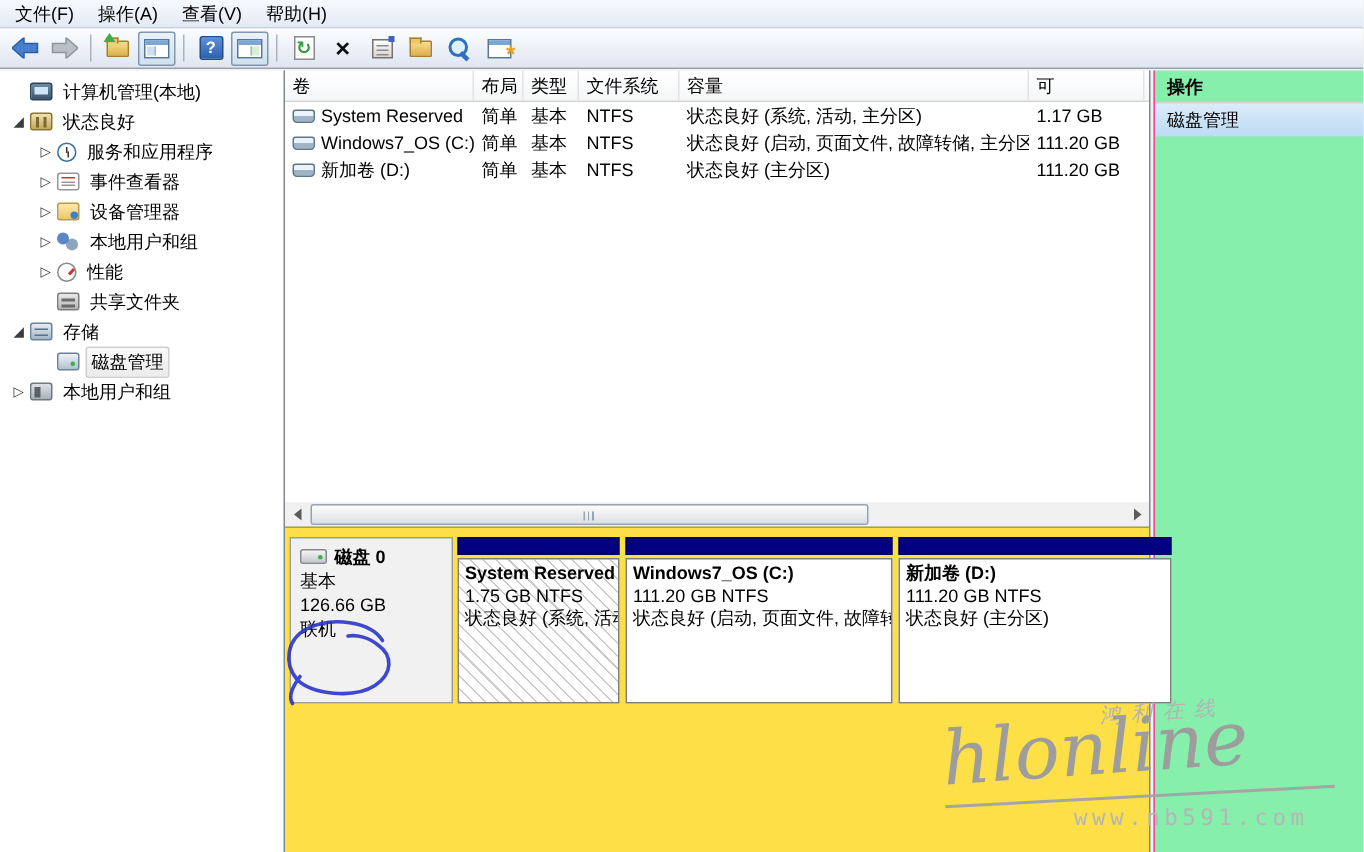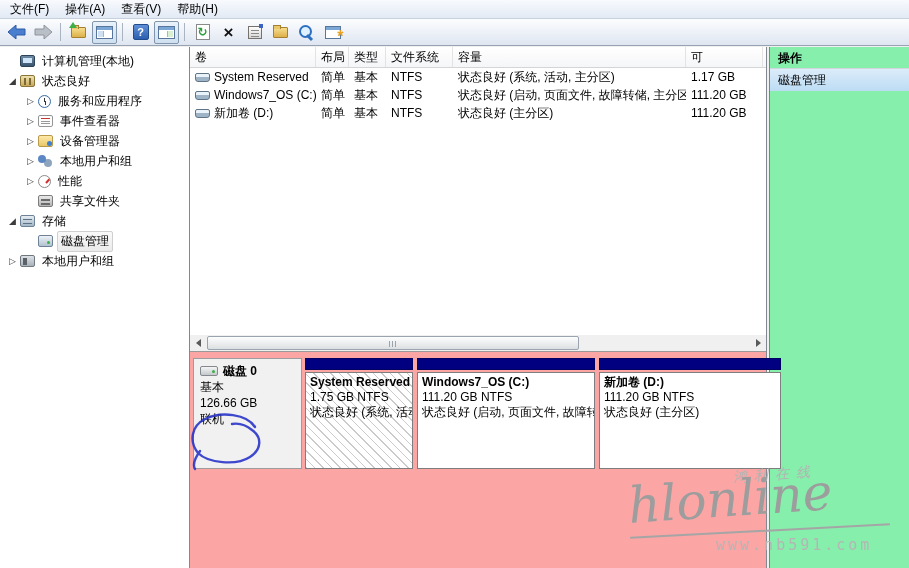--- a/index.html
+++ b/index.html
@@ -93,21 +93,21 @@
   .scroll-arrow{position:absolute;top:0;width:16px;height:16px;display:flex;align-items:center;justify-content:center;}
   .scroll-arrow.left{left:0;} .scroll-arrow.right{right:0;}
   .tri-l{width:0;height:0;border-top:4px solid transparent;border-bottom:4px solid transparent;border-right:5px solid #5a5a5a;}
   .tri-r{width:0;height:0;border-top:4px solid transparent;border-bottom:4px solid transparent;border-left:5px solid #5a5a5a;}
   .hthumb{position:absolute;left:17px;top:1px;width:372px;height:14px;border:1px solid #9aa4af;border-radius:2px;
     background:linear-gradient(#fdfdfd,#dcdfe2);}
   .hthumb::after{content:"";position:absolute;left:50%;top:4px;width:8px;height:6px;margin-left:-4px;
     background:repeating-linear-gradient(90deg,#9aa4af 0 1px,transparent 1px 3px);}
 
   
-  .disk-area{flex:1;background:#fca5a5;border-top:1px solid #999;position:relative;padding:6px 0 0 3px;}
+  .disk-area{flex:1;background:#fde047;border-top:1px solid #999;position:relative;padding:6px 0 0 3px;}
   .disk-row{display:flex;height:111px;}
   .disk-label-box{width:109px;flex:none;border:1px solid #9c9c9c;background:#f1f1f1;padding:4px 6px;line-height:16px;white-space:nowrap;overflow:hidden;}
   .disk-name{display:flex;align-items:center;gap:5px;font-weight:bold;}
   .disk-ico{width:18px;height:10px;border-radius:2px;background:linear-gradient(#f5f5f5,#c4c8cc);border:1px solid #85898d;position:relative;flex:none;}
   .disk-ico::after{content:"";position:absolute;right:2px;bottom:2px;width:3px;height:3px;border-radius:50%;background:#3fae49;}
   .partitions{display:flex;gap:4px;margin-left:3px;}
   .partition{display:flex;flex-direction:column;}
   .p1{width:108px;} .p2{width:178px;} .p3{width:182px;}
   .part-band{height:12px;background:#000080;border:1px solid #000060;flex:none;}
   .part-body{flex:1;margin-top:2px;border:1px solid #7e7e7e;background:#fff;padding:2px 4px;overflow:hidden;white-space:nowrap;line-height:15px;}

